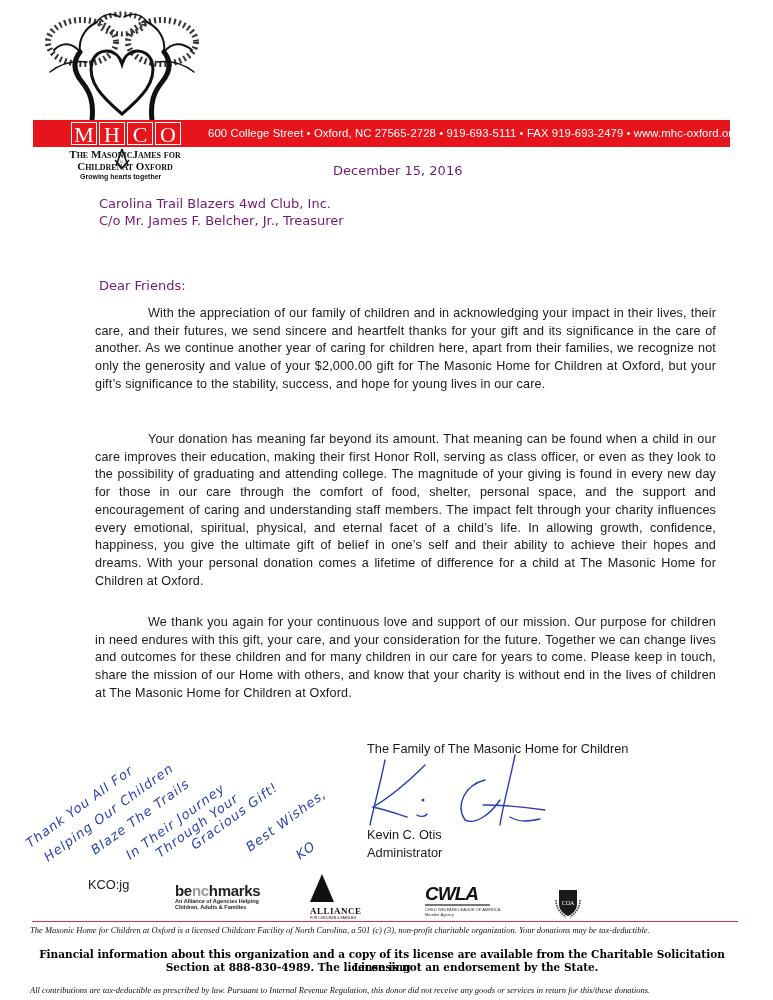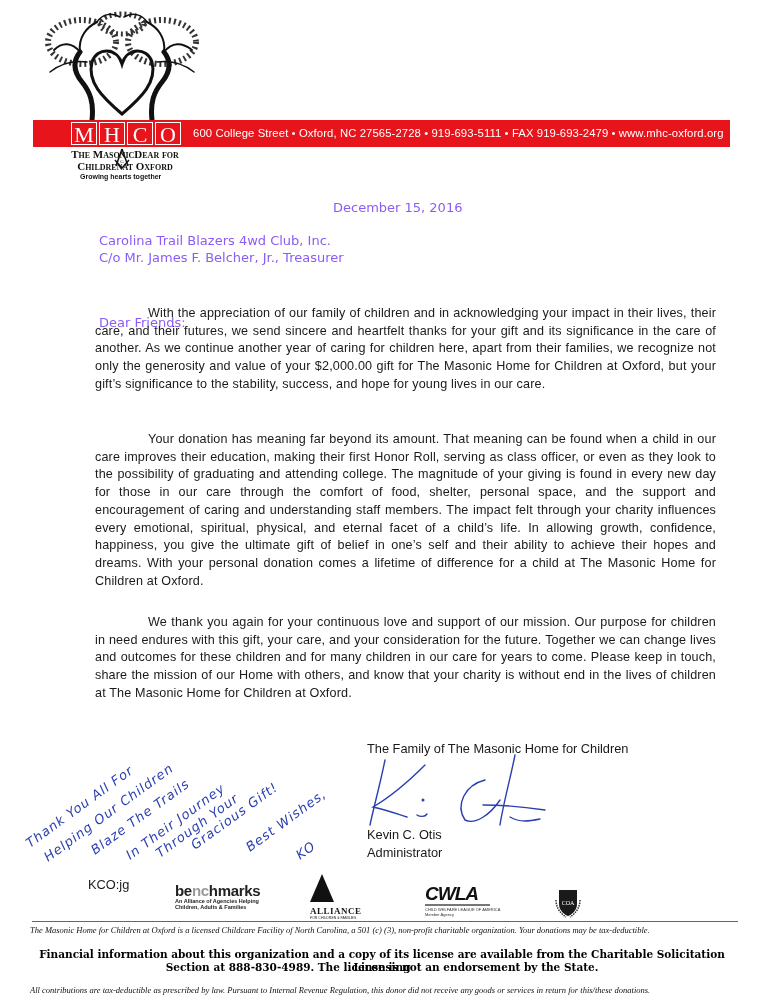--- a/index.html
+++ b/index.html
@@ -18,36 +18,36 @@
   }
   .mhco-box {
     left: 70px; top: 120px; height: 27px; display: flex;
   }
   .mhco-letter {
     width: 26px; height: 23px; margin: 2px 1px; border: 1px solid #fff;
     color: #fff; font-family: "Liberation Serif", serif; font-size: 22px;
     line-height: 23px; text-align: center; box-sizing: border-box;
   }
   .band-text {
-    left: 193px; top: 120px; height: 28px; line-height: 27px;
+    left: 208px; top: 120px; height: 28px; line-height: 27px;
     color: #fff; font-size: 11.3px; letter-spacing: 0.1px; white-space: nowrap;
   }
   .org-name {
     left: 55px; top: 148px; width: 140px;
     font-family: "Liberation Serif", serif; font-size: 11px; line-height: 12px;
     color: #111; font-variant: small-caps; font-weight: bold;
   }
   .org-name .row { display: flex; justify-content: center; }
   .tagline {
     left: 80px; top: 173px; font-size: 7px; color: #111; font-weight: bold;
   }
   .masonic-icon { left: 114px; top: 148px; width: 16px; height: 22px; }
 
   
-  .letter { font-family: "DejaVu Sans", sans-serif; font-size: 12.4px; color: #8b5cf6; margin-top: 37px; }
+  .letter { font-family: "DejaVu Sans", sans-serif; font-size: 12.4px; color: #701a75; }
   .date { left: 333px; top: 163px; font-size: 13px; }
   .addr { left: 99px; top: 196px; font-size: 13px; line-height: 16.5px; }
   .greeting { left: 99px; top: 278px; font-size: 13px; }
   .para {
     left: 95px; width: 621px; font-size: 12.6px; line-height: 17.7px;
     text-align: justify; text-indent: 53px;
     font-family: "Liberation Sans", sans-serif; letter-spacing: 0.15px;
   }
   .p1 { top: 305px; }
   .p2 { top: 431px; }
@@ -121,21 +121,21 @@
   <div class="mhco-letter">M</div>
   <div class="mhco-letter">H</div>
   <div class="mhco-letter">C</div>
   <div class="mhco-letter">O</div>
 </div>
 <div class="abs band-text">600 College Street • Oxford, NC 27565-2728 • 919-693-5111 • FAX 919-693-2479 • www.mhc-oxford.org</div>
 
 <div class="abs org-name">
   <div class="row">
     <span>The Masonic</span>
-    <span>Dear for</span>
+    <span>James for</span>
   </div>
   <div class="row">
     <span>Children</span>
     <span>at Oxford</span>
   </div>
 </div>
 <svg class="abs masonic-icon" viewBox="0 0 16 22">
   <path d="M8 1 L2 18 M8 1 L14 18" stroke="#111" stroke-width="1.5" fill="none"></path>
   <path d="M1 12 L8 20 L15 12" stroke="#111" stroke-width="1.5" fill="none"></path>
   <text x="8" y="15" font-size="5" text-anchor="middle" fill="#111" font-family="Liberation Serif, serif">G</text>

